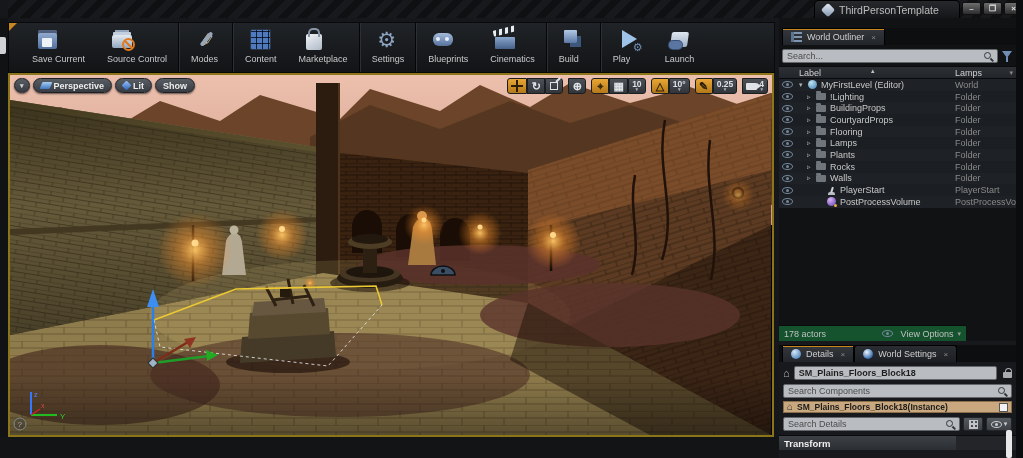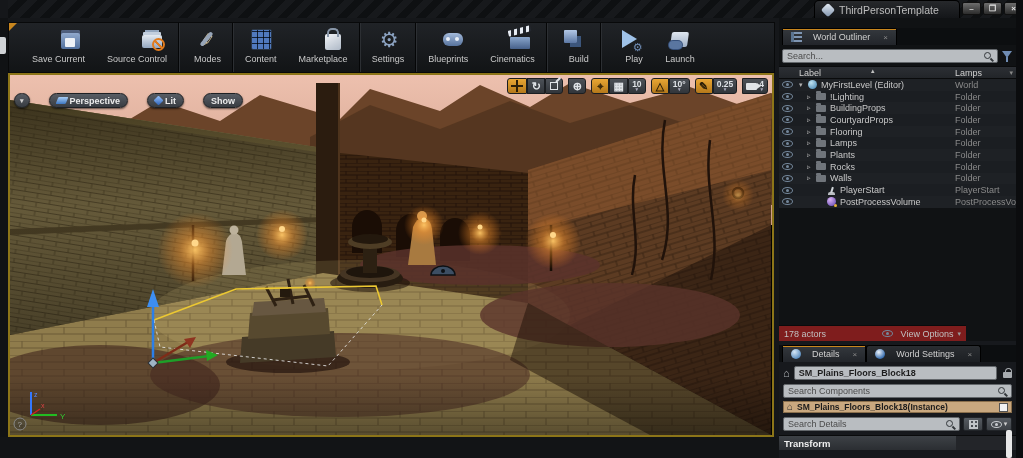--- a/index.html
+++ b/index.html
@@ -18,21 +18,21 @@
     color:#e2e2e2;font-size:8px;line-height:11px;text-align:center;font-weight:bold;}
 
   
   .left-strip{position:absolute;left:0;top:18px;width:8px;height:440px;background:#101214;}
   .left-tab{position:absolute;left:0;top:19px;width:6px;height:17px;background:#cfd2d5;border-radius:0 2px 2px 0;}
 
   
   .toolbar{position:absolute;left:8px;top:22px;width:767px;height:51px;display:flex;align-items:stretch;
     background:linear-gradient(#202327,#121416);border:1px solid #08090a;padding-left:12px;}
   .toolbar::before{content:"";position:absolute;left:0;top:0;border-top:8px solid #c8861e;border-right:8px solid transparent;}
-  .tbbtn{position:relative;display:flex;flex-direction:column;align-items:flex-end;justify-content:flex-start;
+  .tbbtn{position:relative;display:flex;flex-direction:column;align-items:flex-start;justify-content:flex-start;
     padding:3px 11px 2px;cursor:pointer;}
   .tbbtn[data-divider="true"]{border-right:1px solid #050607;box-shadow:1px 0 0 #2c2f33;margin-right:1px;}
   .tb-label{font-size:9px;color:#c9c9c9;margin-top:2px;white-space:nowrap;}
   .tb-icon{width:30px;height:26px;position:relative;display:flex;align-items:center;justify-content:center;}
   [data-icon="save-icon"]::before{content:"";width:19px;height:19px;border-radius:2px;
     background:linear-gradient(#9db4d6,#52719e);box-shadow:inset 0 3px 0 rgba(20,30,55,.55);}
   [data-icon="save-icon"]::after{content:"";position:absolute;left:10px;top:12px;width:10px;height:9px;background:#eef2f7;border-radius:1px;}
   [data-icon="source-control-icon"]::before{content:"";width:20px;height:13px;border-radius:2px;margin-top:4px;
     background:linear-gradient(#e4eaf1,#93a7c0);box-shadow:0 -4px 0 -1px #c3cfde,0 -8px 0 -3px #94a7bf;}
   [data-icon="source-control-icon"]::after{content:"";position:absolute;right:2px;bottom:1px;width:9px;height:9px;border:2px solid #e07b1e;border-radius:50%;
@@ -53,21 +53,21 @@
   [data-icon="build-icon"]::before{content:"";width:13px;height:13px;border-radius:1px;background:linear-gradient(#b3c8e6,#5c78a4);
     box-shadow:5px 5px 0 -1px #3c567c;transform:translate(-3px,-3px);}
   [data-icon="play-icon"]::before{content:"";width:0;height:0;border-left:15px solid #9fc2e8;border-top:9px solid transparent;border-bottom:9px solid transparent;margin-left:4px;}
   [data-icon="play-icon"]::after{content:"⚙";position:absolute;right:0;bottom:-1px;font-size:11px;color:#6f8cb4;line-height:1;}
   [data-icon="launch-icon"]::before{content:"";width:17px;height:15px;background:linear-gradient(#dfe6ef,#9fb0c6);border-radius:2px;transform:skewX(-8deg);}
   [data-icon="launch-icon"]::after{content:"";position:absolute;left:4px;bottom:3px;width:13px;height:8px;border-radius:4px;background:#5a76a0;box-shadow:0 0 0 1px #36507a;}
 
   
   .viewport{position:absolute;left:8px;top:73px;width:766px;height:364px;border:2px solid #8c7518;background:#000;}
   .scene{position:absolute;left:0;top:0;}
-  .vp-left{position:absolute;left:4px;top:18px;display:flex;gap:19px;}
+  .vp-left{position:absolute;left:4px;top:3px;display:flex;gap:3px;}
   .pill{height:15px;display:flex;align-items:center;gap:3px;padding:0 7px;border-radius:8px;cursor:pointer;
     background:linear-gradient(#585d64,#383c42);border:1px solid #1d2024;box-shadow:0 1px 2px rgba(0,0,0,.6);
     font-size:9px;font-weight:bold;color:#ececec;}
   .pill.small{padding:0 5px;}
   .persp-ic{width:10px;height:7px;background:linear-gradient(#a8cdf4,#3e77c2);transform:skewX(-22deg);border-radius:1px;}
   .lit-ic{width:7px;height:7px;background:linear-gradient(135deg,#9cc6ff,#2a5fb4);transform:rotate(45deg);border-radius:1px;}
   .caret-g{font-size:7px;color:#cfcfcf;}
   .vp-right{position:absolute;right:4px;top:3px;display:flex;gap:5px;}
   .seg{display:flex;}
   .vbtn{height:16px;min-width:18px;display:flex;align-items:center;justify-content:center;padding:0 3px;cursor:pointer;
@@ -82,21 +82,21 @@
   .ic-rot{font-size:11px;line-height:1;font-weight:bold;}
   .ic-scale{width:8px;height:8px;border:1.5px solid currentColor;position:relative;}
   .ic-scale::after{content:"";position:absolute;right:-4px;top:-4px;width:6px;height:1.5px;background:currentColor;transform:rotate(-45deg);}
   .ic-glyph{font-size:11px;line-height:1;font-weight:bold;}
   .ic-cam{width:11px;height:7px;background:currentColor;border-radius:1px;position:relative;margin-right:2px;}
   .ic-cam::after{content:"";position:absolute;right:-4px;top:0;border-left:4px solid currentColor;border-top:3.5px solid transparent;border-bottom:3.5px solid transparent;}
 
   
   .rpanel{position:absolute;left:779px;top:18px;width:237px;height:440px;background:#101214;}
   .tabstrip{position:relative;height:17px;margin-top:10px;display:flex;align-items:flex-end;background:#0c0e10;}
-  .tab{height:17px;display:flex;align-items:center;gap:11px;padding:0 8px;font-size:9px;color:#cfcfcf;cursor:pointer;
+  .tab{height:17px;display:flex;align-items:center;gap:5px;padding:0 8px;font-size:9px;color:#cfcfcf;cursor:pointer;
     background:linear-gradient(#2a2d31,#1c1f23);border:1px solid #000;border-bottom:none;border-radius:3px 3px 0 0;position:relative;}
   .tab.active{background:linear-gradient(#34383d,#22252a);}
   .tab.active::before{content:"";position:absolute;left:0;top:0;right:0;height:1px;background:#c8861e;}
   .tab .close{font-size:8px;color:#8a8a8a;margin-left:2px;}
   .wo-icon{width:11px;height:10px;background:repeating-linear-gradient(#7e95b2 0 2px,transparent 2px 4px);border-left:3px solid #5b7490;}
   .det-icon{width:10px;height:10px;border-radius:50%;background:radial-gradient(circle at 35% 30%,#d5e7f7,#2f6dab);}
   .ws-icon{width:10px;height:10px;border-radius:50%;background:radial-gradient(circle at 38% 32%,#eef4fb,#3a6fb0 70%,#24507f);}
   .searchrow{display:flex;align-items:center;gap:3px;margin:4px 3px 0;}
   .sinput{position:relative;flex:1;height:14px;background:#b9bdc1;border:1px solid #63676b;border-radius:2px;display:flex;align-items:center;}
   .sinput input{position:absolute;inset:0;border:none;background:transparent;font-size:9px;color:#222;padding:0 16px 0 4px;outline:none;width:100%;}
@@ -128,21 +128,21 @@
   .oicon[data-icon="world-icon"]{width:9px;height:9px;border-radius:50%;background:radial-gradient(circle at 35% 30%,#bfe2f2,#3d7fae);}
   .oicon[data-icon="folder-icon"]{width:10px;height:7px;background:#70757b;border-radius:1px;}
   .oicon[data-icon="folder-icon"]::before{content:"";position:absolute;left:0;top:-2px;width:5px;height:2px;background:#70757b;border-radius:1px 1px 0 0;}
   .oicon[data-icon="player-icon"]{width:9px;height:9px;}
   .oicon[data-icon="player-icon"]::before{content:"";position:absolute;left:1px;bottom:0;width:7px;height:3px;background:#b9bdc1;border-radius:2px 2px 0 0;}
   .oicon[data-icon="player-icon"]::after{content:"";position:absolute;left:4px;bottom:2px;width:2px;height:6px;background:#cfd3d8;transform:rotate(18deg);}
   .oicon[data-icon="ppv-icon"]{width:9px;height:9px;border-radius:50%;background:radial-gradient(circle at 35% 30%,#d9b3f2,#5a3fae);}
   .oicon[data-icon="ppv-icon"]::after{content:"";position:absolute;right:-1px;bottom:-1px;width:3px;height:3px;border-radius:50%;background:#e8b23c;}
   .olabel{white-space:nowrap;}
   .otype{position:absolute;left:176px;color:#8a8a8a;white-space:nowrap;}
-  .ofooter{position:absolute;left:0;top:307px;width:187px;height:16px;background:#7f1d1d;border-top:1px solid #0a0b0c;
+  .ofooter{position:absolute;left:0;top:307px;width:187px;height:16px;background:#14532d;border-top:1px solid #0a0b0c;
     display:flex;align-items:center;font-size:9px;color:#c0c0c0;padding:0 5px;justify-content:space-between;}
   .vo{display:flex;align-items:center;gap:4px;cursor:pointer;}
   .vo .caret-g{color:#9a9a9a;}
 
   
   .dpanel{position:absolute;left:0;top:323px;width:237px;height:117px;background:#17191d;}
   .dtabs{display:flex;align-items:flex-end;height:17px;background:#0c0e10;margin-top:4px;}
   .namerow{display:flex;align-items:center;gap:4px;margin:4px 4px 0;}
   .house{font-size:11px;color:#a8acb0;line-height:1;}
   .namefield{position:relative;flex:1;height:14px;background:#b9bdc1;border:1px solid #63676b;border-radius:2px;}

